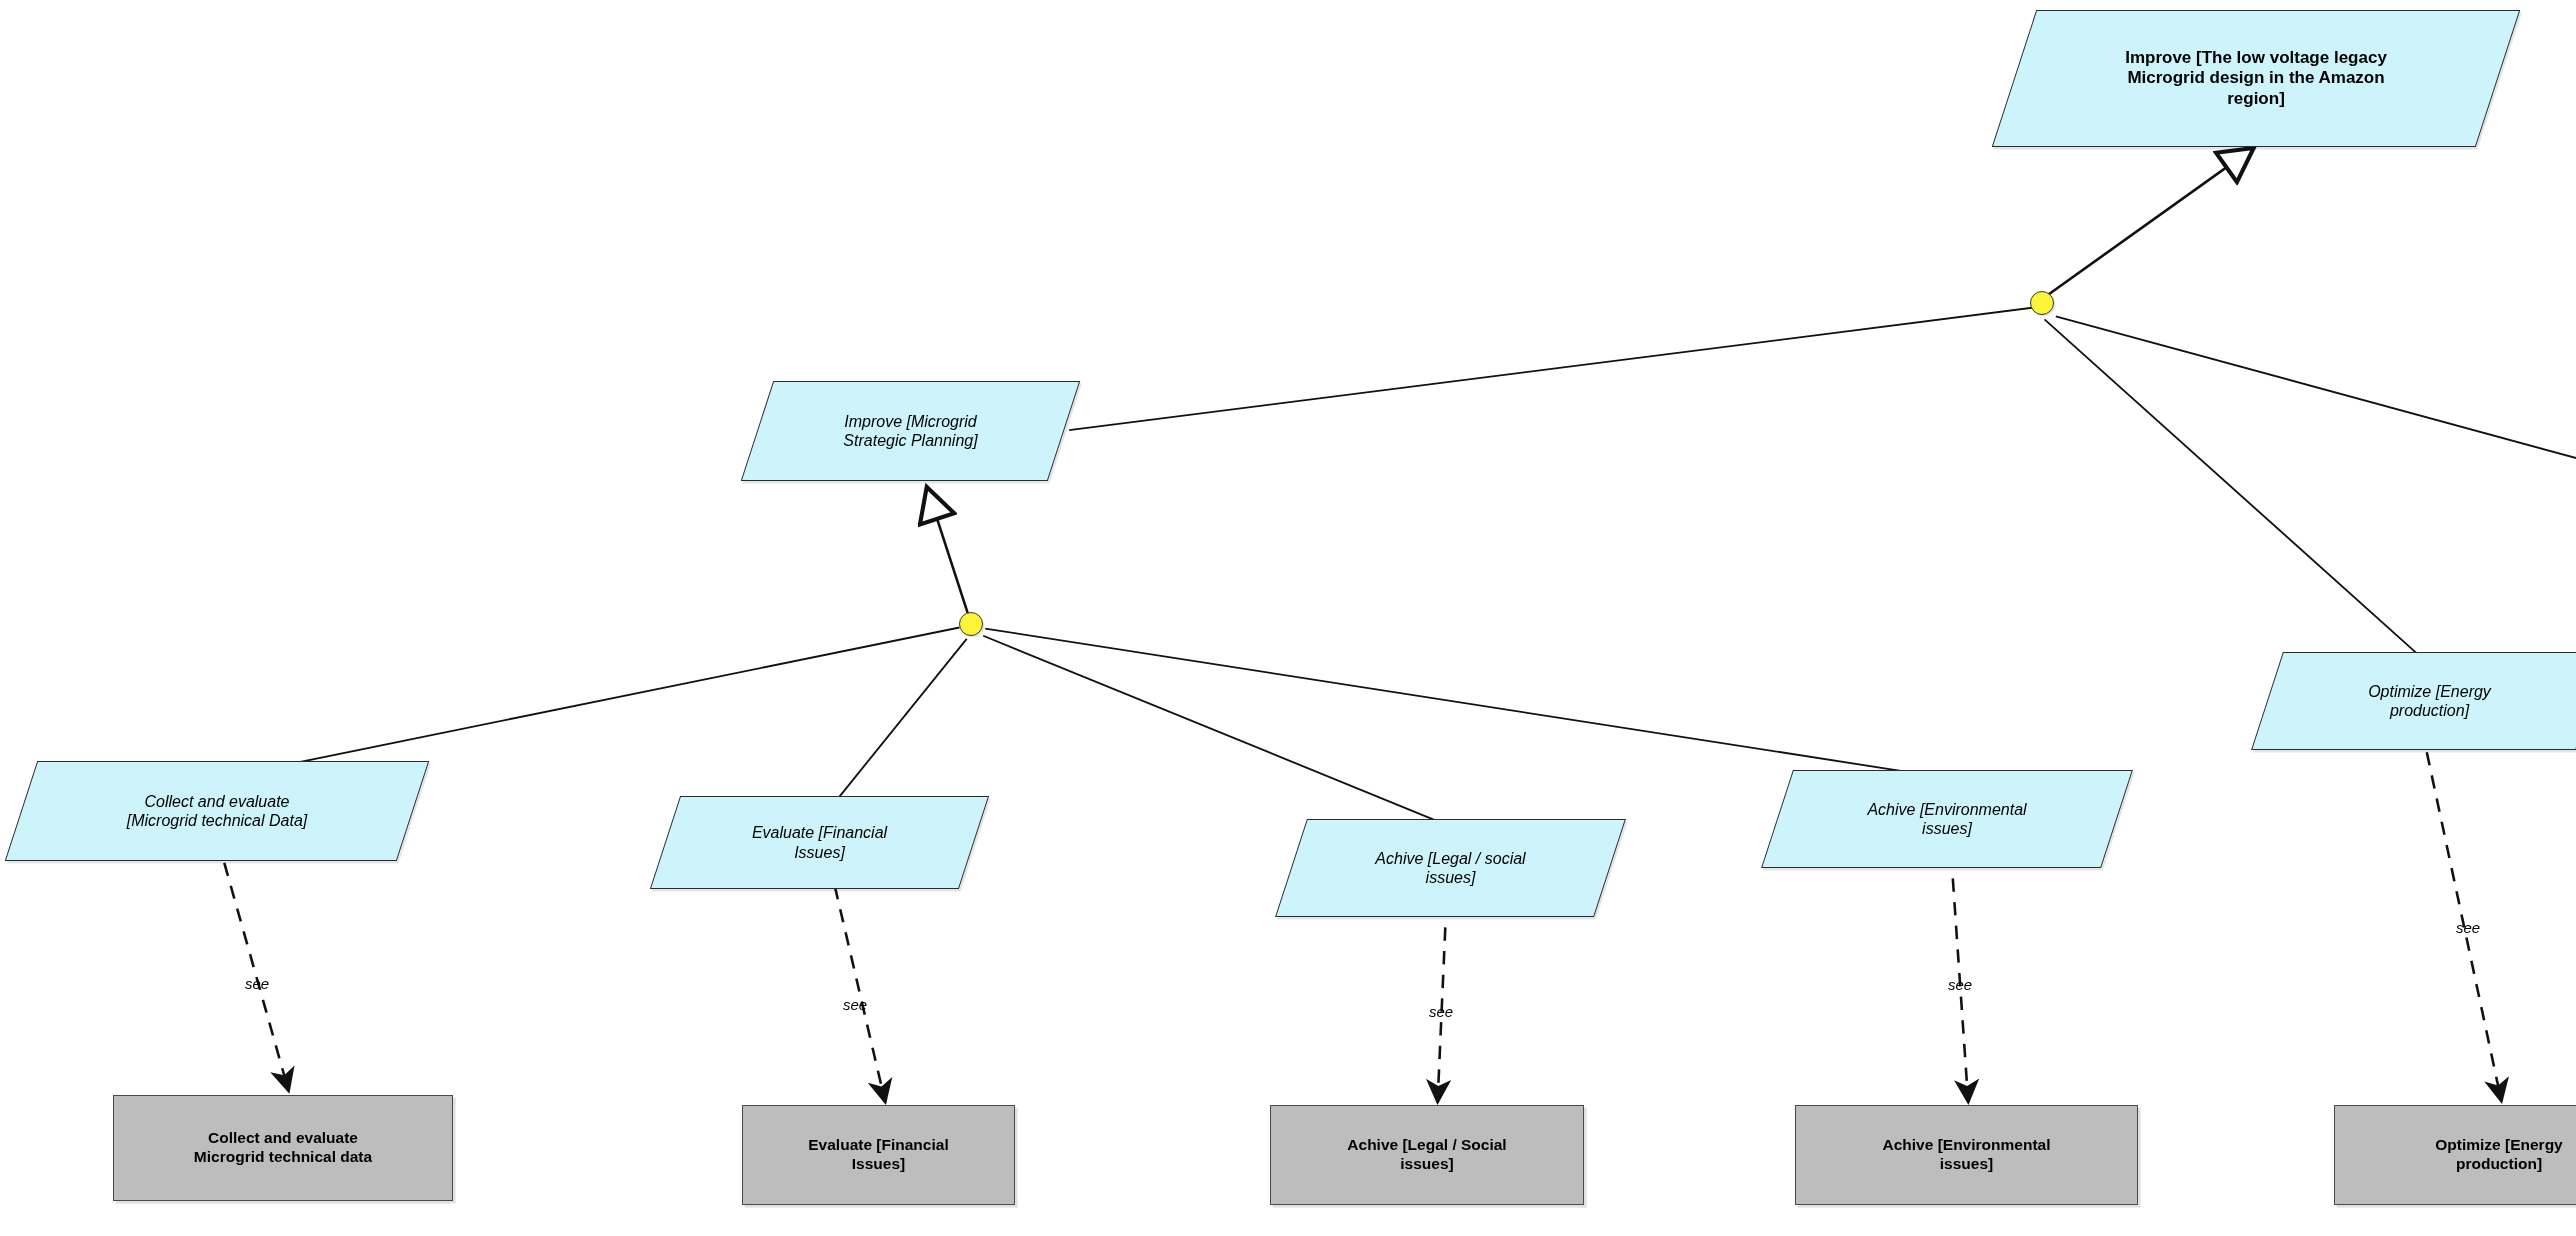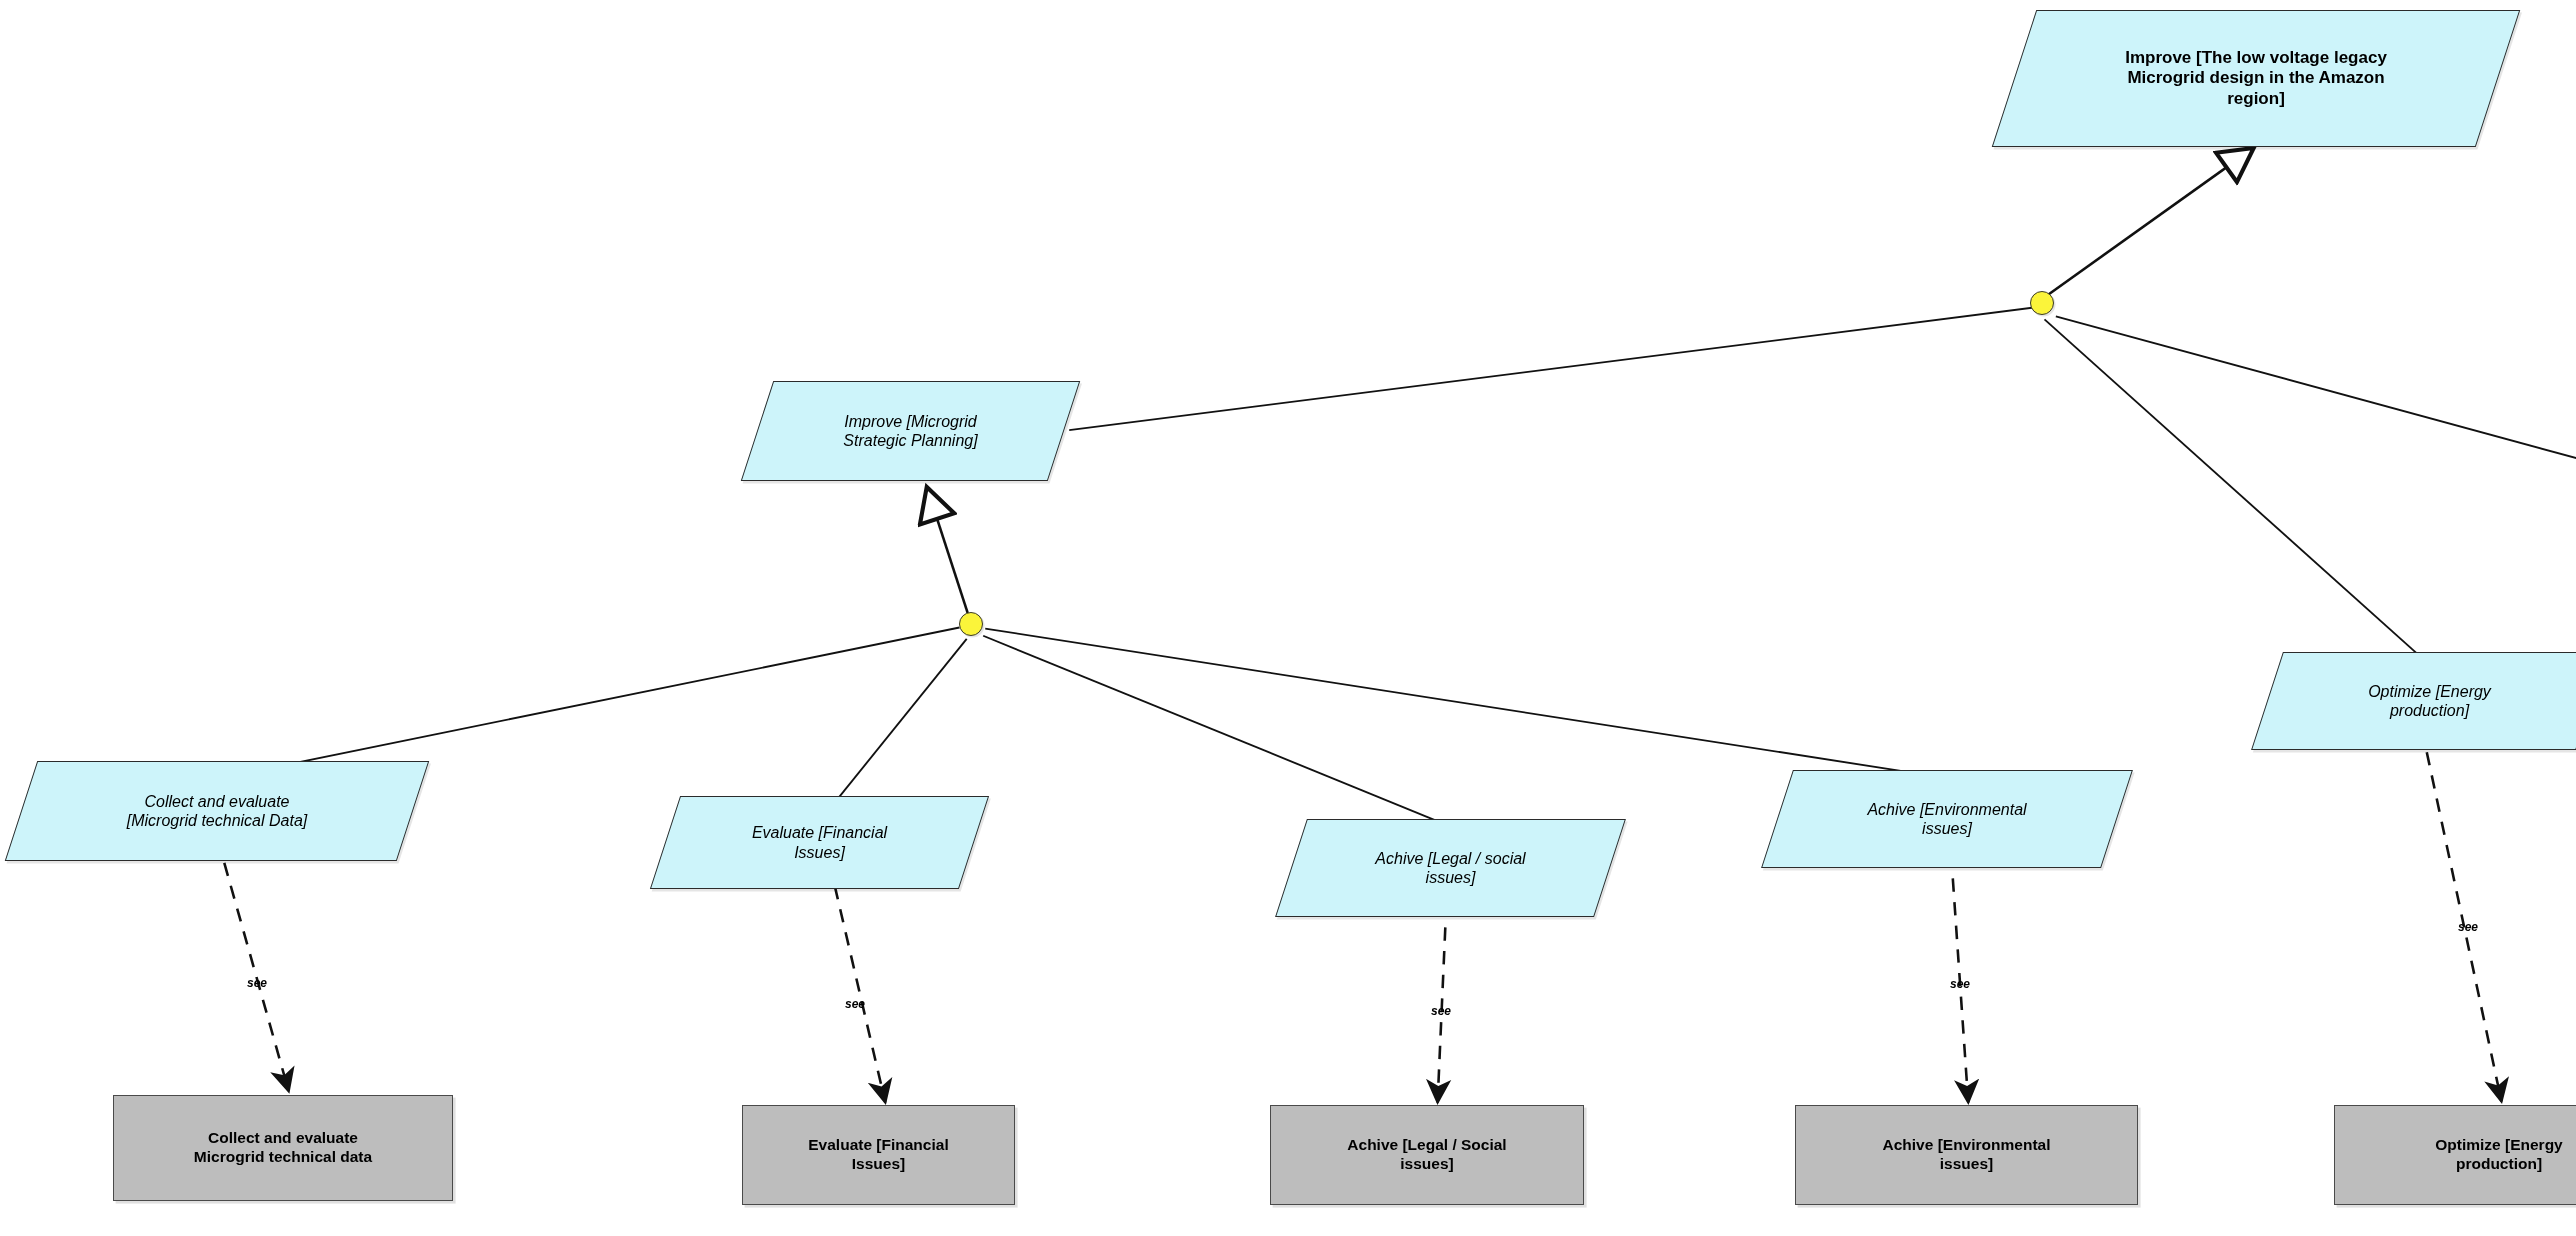--- a/index.html
+++ b/index.html
@@ -85,22 +85,22 @@
     border-radius: 50%;
     background: #fbf43a;
     border: 1.5px solid #3a3a2a;
     box-shadow: 1.5px 1.5px 0 rgba(0,0,0,0.10);
     box-sizing: border-box;
   }
 
   
   .see-label {
     position: absolute;
-    font-size: 12px;
-    font-weight: bold;
+    font-size: 15px;
+    font-weight: normal;
     font-style: italic;
     color: #000000;
     background: transparent;
     white-space: nowrap;
     transform: translate(-50%, -50%);
   }
 </style>
 </head>
 <body>
 

